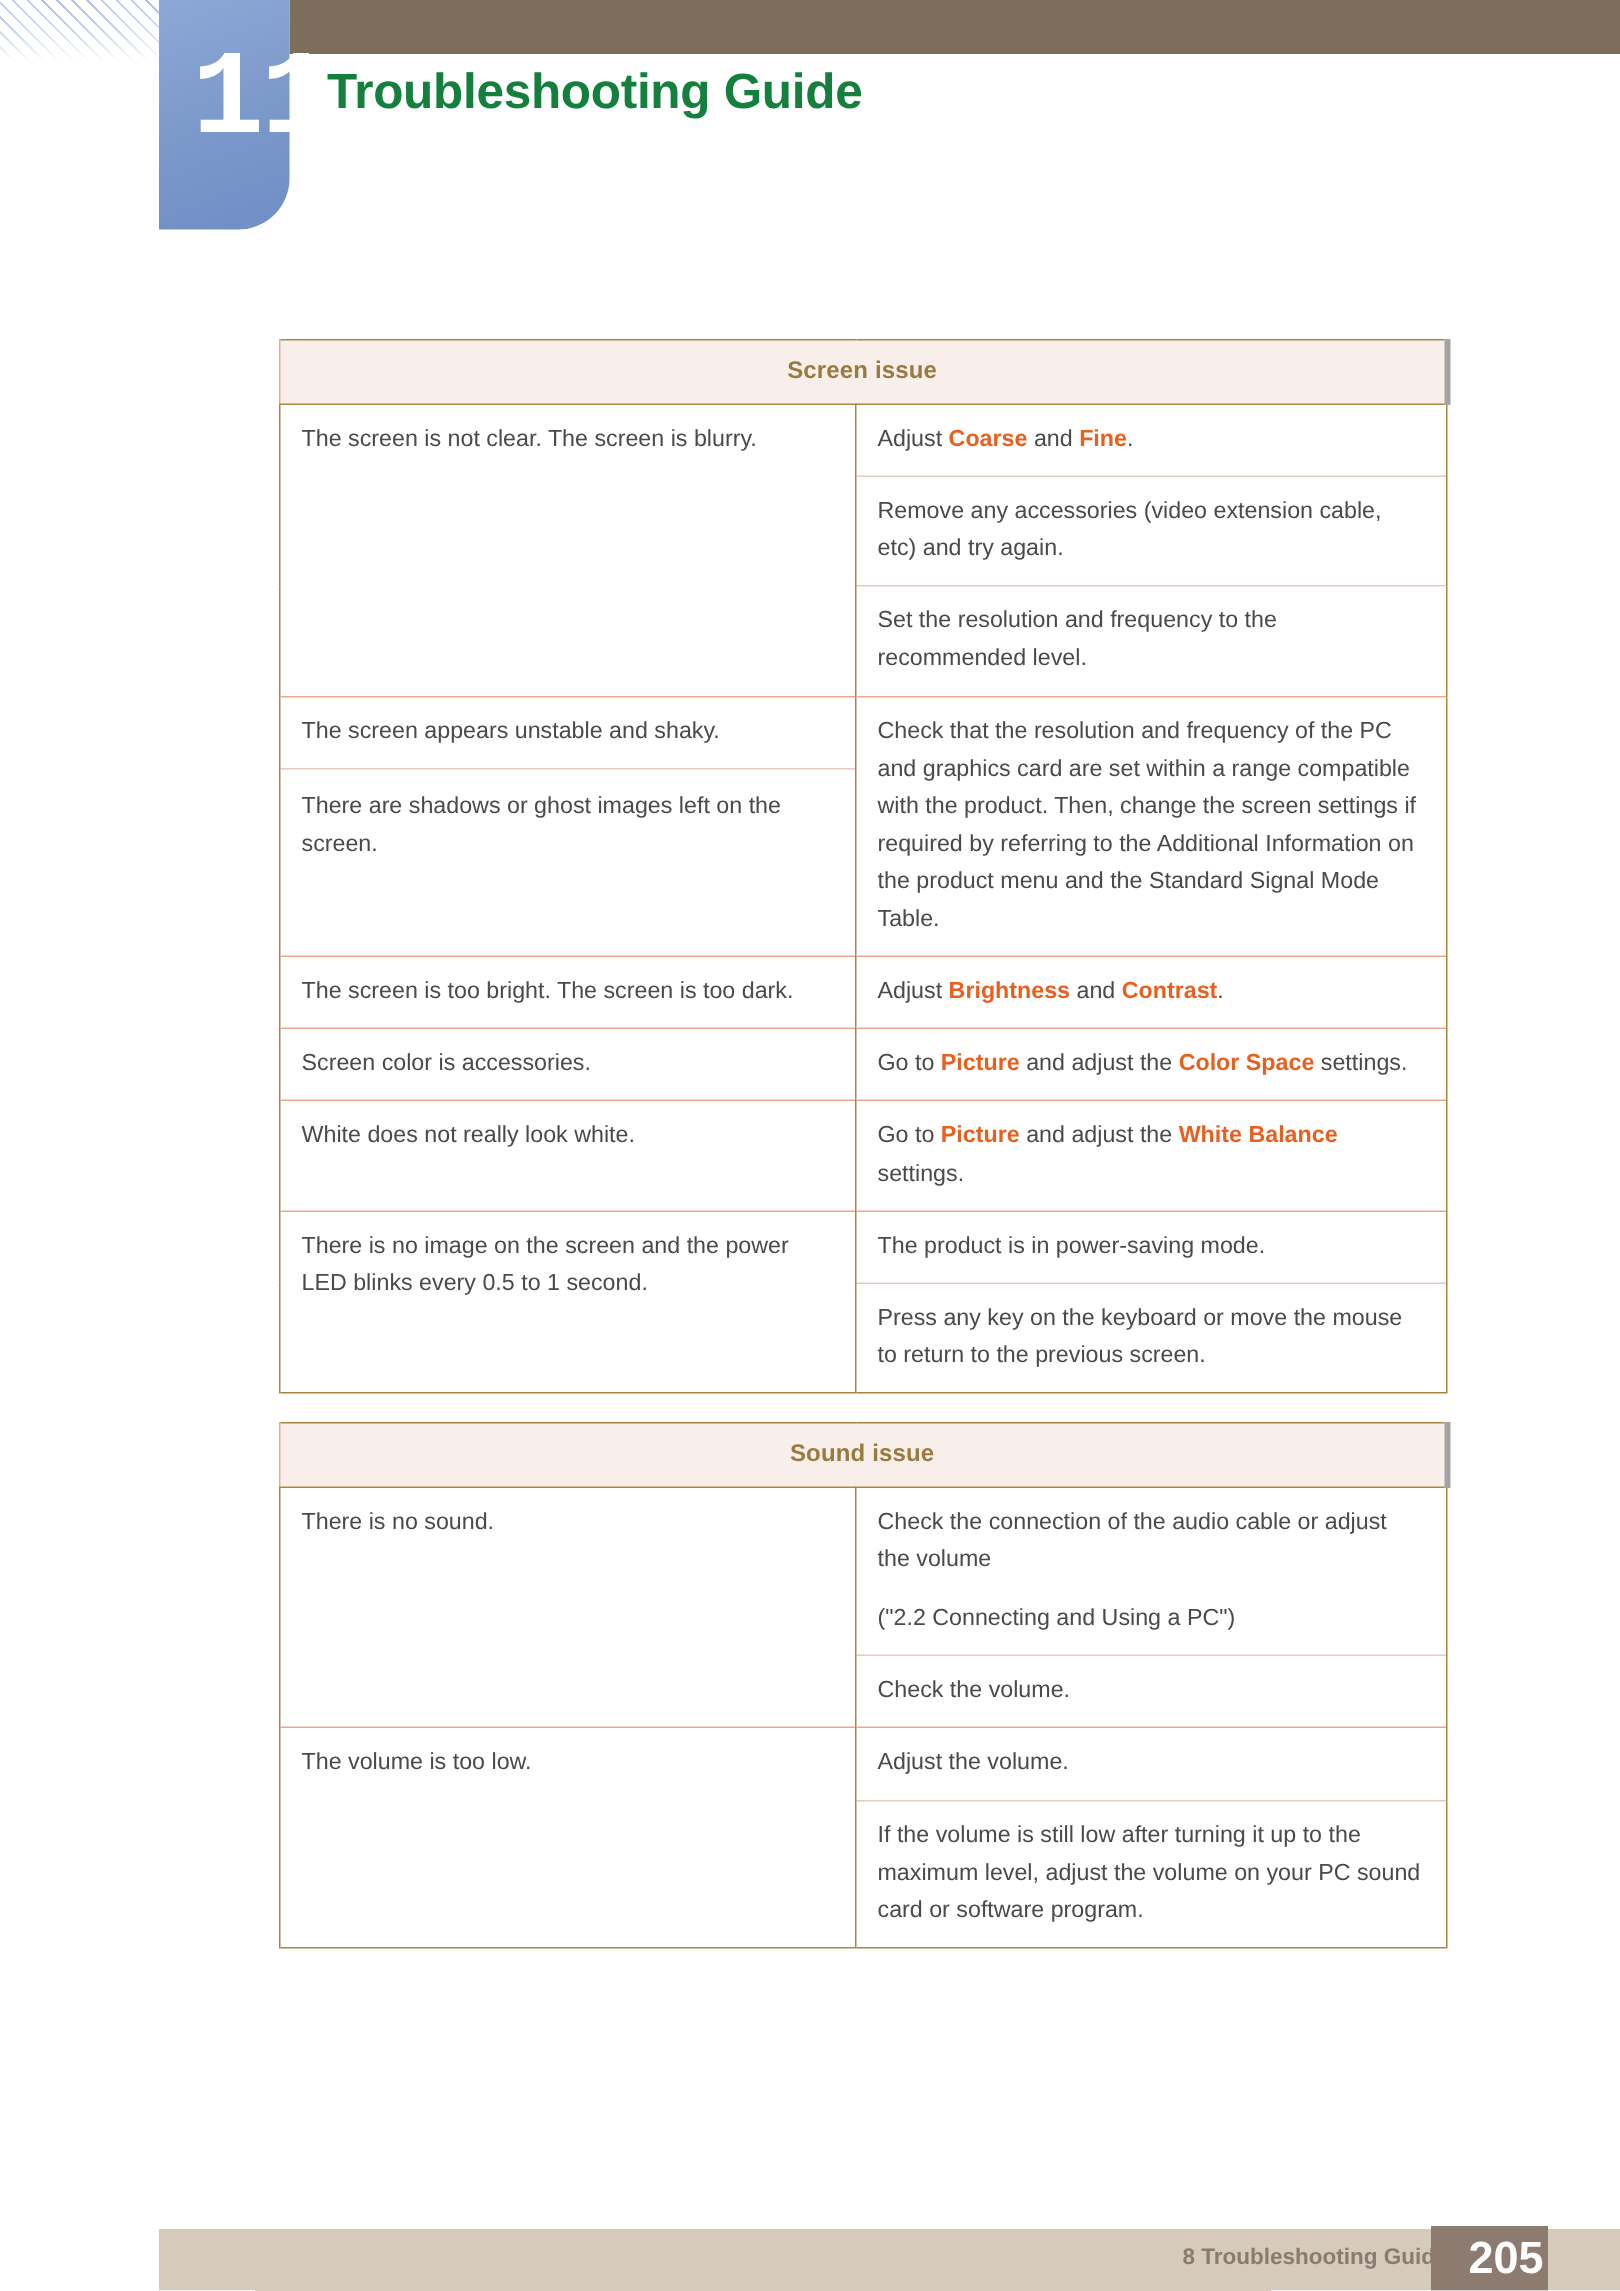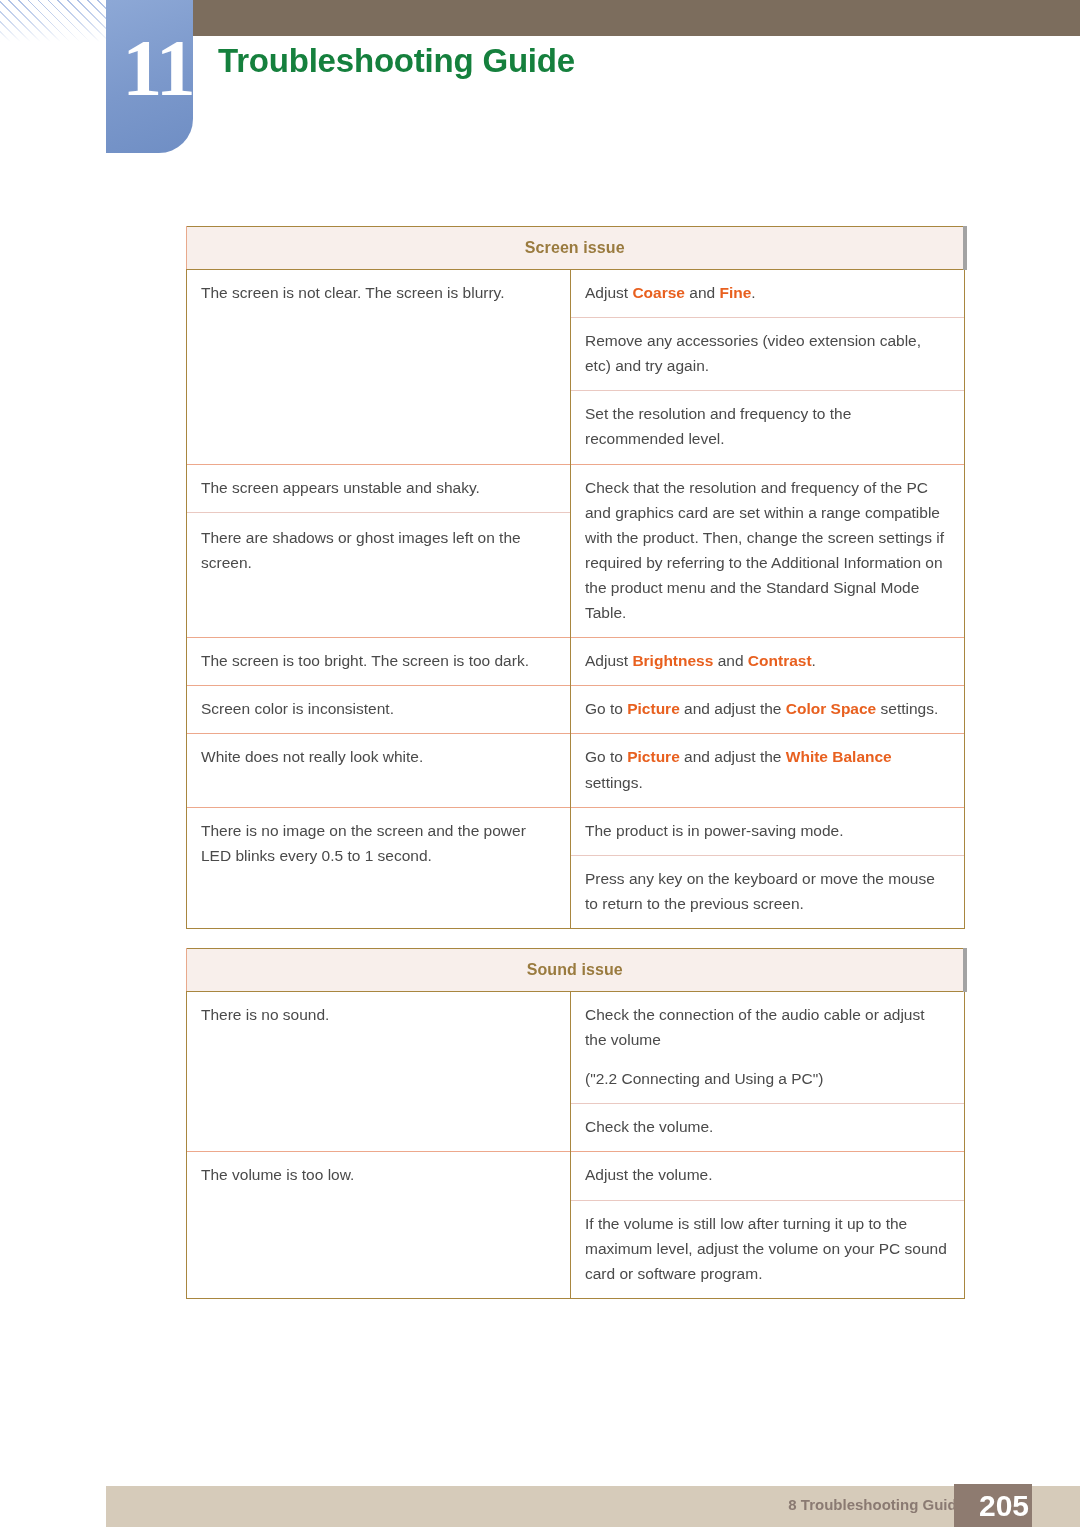--- a/index.html
+++ b/index.html
@@ -35,29 +35,29 @@
   }
   .chapter-block {
     position: absolute;
     left: 106px; top: 0;
     width: 87px; height: 153px;
     background: linear-gradient(160deg, #8da8d6 0%, #7b98cb 55%, #6f8ec4 100%);
     border-bottom-right-radius: 34px;
   }
   .chapter-num {
     position: absolute;
-    left: 106px; top: 28px;
+    left: 122px; top: 28px;
     width: 104px;
     text-align: center;
     font-size: 80px;
     font-weight: bold;
     color: #ffffff;
     letter-spacing: -2px;
     line-height: 1;
-    font-family: Liberation Serif, serif;
+    font-family: Liberation Mono, monospace;
   }
   .chapter-title {
     position: absolute;
     left: 218px; top: 42px;
     font-size: 33px;
     font-weight: bold;
     color: #15803d;
     letter-spacing: -0.2px;
     white-space: nowrap;
   }
@@ -176,21 +176,21 @@
             <div style="padding: 0px 14px 12px; border-bottom: 1px solid rgb(234, 201, 194); margin: 0px -14px 12px;">The screen appears unstable and shaky.</div>
             <div>There are shadows or ghost images left on the screen.</div>
           </td>
           <td><span>Check that the resolution and frequency of the PC and graphics card are set within a range compatible with the product. Then, change the screen settings if required by referring to the Additional Information on the product menu and the Standard Signal Mode Table.</span></td>
         </tr>
         <tr>
           <td rowspan="1" class="">The screen is too bright. The screen is too dark.</td>
           <td><span>Adjust </span><span class="hl">Brightness</span><span> and </span><span class="hl">Contrast</span><span>.</span></td>
         </tr>
         <tr>
-          <td rowspan="1" class="">Screen color is inconsistent.</td>
+          <td rowspan="1" class="">Screen color is accessories.</td>
           <td><span>Go to </span><span class="hl">Picture</span><span> and adjust the </span><span class="hl">Color Space</span><span> settings.</span></td>
         </tr>
         <tr>
           <td rowspan="1" class="">White does not really look white.</td>
           <td><span>Go to </span><span class="hl">Picture</span><span> and adjust the </span><span class="hl">White Balance</span><span> settings.</span></td>
         </tr>
         <tr>
           <td rowspan="2" class="">There is no image on the screen and the power LED blinks every 0.5 to 1 second.</td>
           <td><span>The product is in power-saving mode.</span></td>
         </tr>

